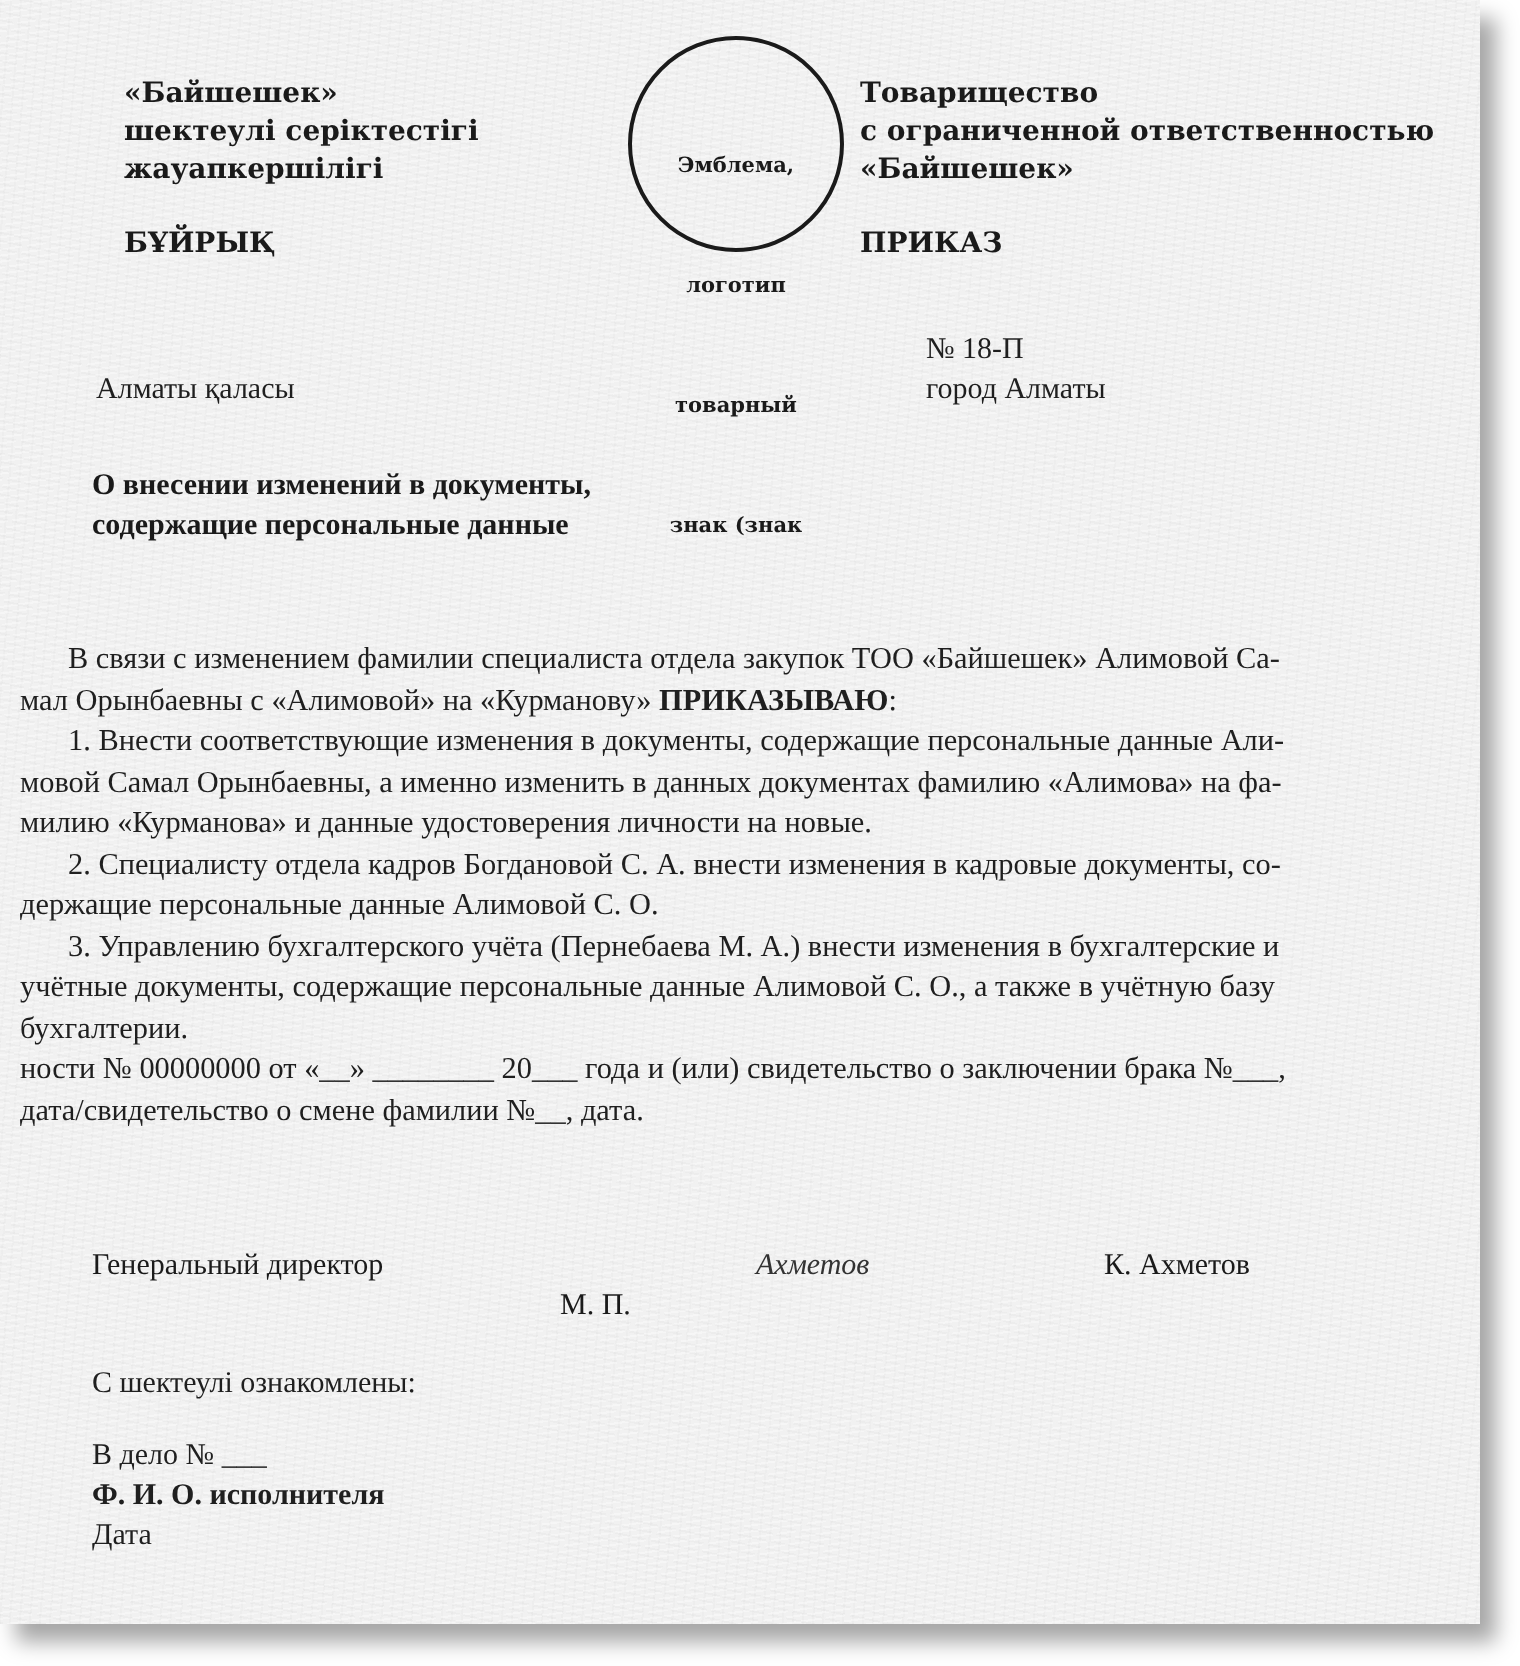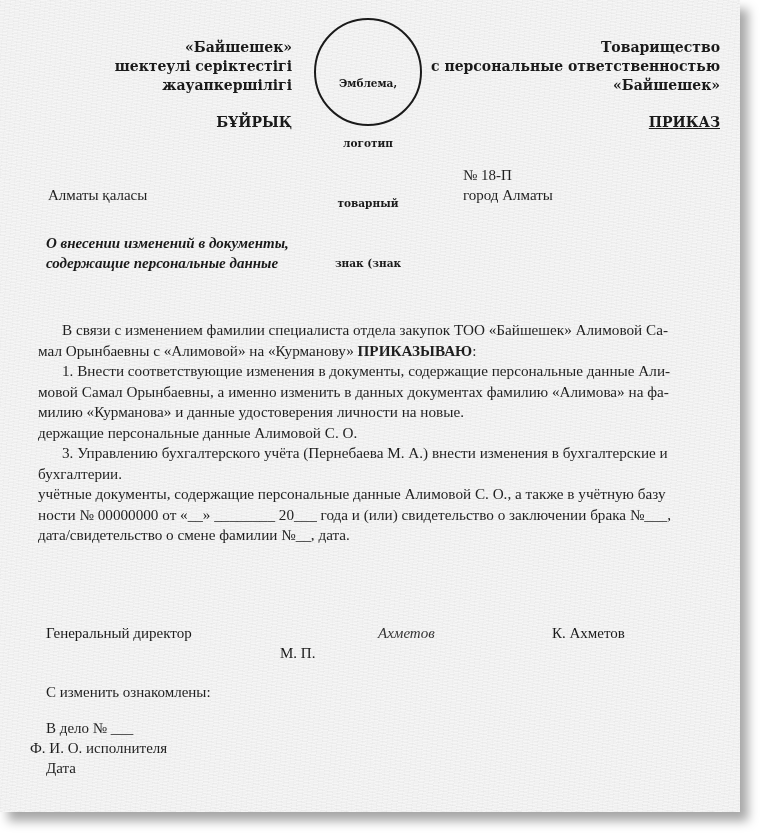--- a/index.html
+++ b/index.html
@@ -29,21 +29,21 @@
       box-shadow: 8px 9px 10px rgba(0,0,0,0.35);
     }
     .abs { position: absolute; }
     .bold { font-weight: normal; }
     .hdr {
       font-family: "DejaVu Serif", "Liberation Serif", serif;
       font-weight: bold;
       font-size: 14px;
       line-height: 19px;
       color: #1a1a1a;
-      text-align: right;
+      text-align: left;
     }
     .emblem {
       position: absolute;
       left: 314px;
       top: 18px;
       width: 108px;
       height: 108px;
       border: 2px solid #1a1a1a;
       border-radius: 50%;
       box-sizing: border-box;
@@ -62,38 +62,37 @@
     }
     .emblem-text div { white-space: nowrap; margin-top: 46px; }
     .body-text {
       font-family: "Liberation Serif", serif;
       font-size: 15px;
       line-height: 20px;
       color: #1f1f1f;
     }
     .para {
       position: absolute;
-      left: 38px;
+      left: 10px;
       width: 698px;
       font-family: "Liberation Serif", serif;
       font-size: 15.2px;
       line-height: 20.5px;
       color: #1f1f1f;
       text-align: justify;
       text-align-last: left;
     }
     .para .line { display: block; white-space: nowrap; }
     .para .indent { padding-left: 24px; }
     .subject {
       font-family: "Liberation Serif", serif;
       font-weight: bold;
       font-size: 15px;
       line-height: 20px;
       color: #1a1a1a;
-      font-style: italic;
     }
     .sig {
       font-family: "Liberation Serif", serif;
       font-size: 15px;
       color: #1a1a1a;
     }
     .italic { font-style: italic; font-weight: normal; color: #333; }
   </style>
 </head>
 <body>
@@ -111,54 +110,55 @@
     <div class="emblem-text">
       <div>Эмблема,</div>
       <div>логотип</div>
       <div>товарный</div>
       <div>знак (знак</div>
     </div>
   </div>
 
   <div class="abs hdr" style="left:430px; top:38px; width:290px;">
     <div>Товарищество</div>
-    <div>с персональные ответственностью</div>
+    <div>с ограниченной ответственностью</div>
     <div>«Байшешек»</div>
   </div>
-  <div class="abs hdr" style="left:430px; top:113px; width:290px;text-decoration:underline;">ПРИКАЗ</div>
+  <div class="abs hdr" style="left:430px; top:113px; width:290px;">ПРИКАЗ</div>
 
   <div class="abs body-text" style="left:48px; top:185px;">Алматы қаласы</div>
   <div class="abs body-text" style="left:463px; top:165px;">№ 18-П</div>
   <div class="abs body-text" style="left:463px; top:185px;">город Алматы</div>
 
   <div class="abs subject" style="left:46px; top:233px;">
     <div>О внесении изменений в документы,</div>
     <div>содержащие персональные данные</div>
   </div>
 
   <div class="para" style="top:320px;">
     <span class="line indent">В связи с изменением фамилии специалиста отдела закупок ТОО «Байшешек» Алимовой Са-</span>
     <span class="line"><span>мал Орынбаевны с «Алимовой» на «Курманову» </span><b>ПРИКАЗЫВАЮ</b><span>:</span></span>
 
     <span class="line indent">1. Внести соответствующие изменения в документы, содержащие персональные данные Али-</span>
     <span class="line">мовой Самал Орынбаевны, а именно изменить в данных документах фамилию «Алимова» на фа-</span>
     <span class="line">милию «Курманова» и данные удостоверения личности на новые.</span>
 
+    <span class="line indent">2. Специалисту отдела кадров Богдановой С. А. внести изменения в кадровые документы, со-</span>
     <span class="line">держащие персональные данные Алимовой С. О.</span>
 
     <span class="line indent">3. Управлению бухгалтерского учёта (Пернебаева М. А.) внести изменения в бухгалтерские и</span>
+    <span class="line">учётные документы, содержащие персональные данные Алимовой С. О., а также в учётную базу</span>
     <span class="line">бухгалтерии.</span>
-    <span class="line">учётные документы, содержащие персональные данные Алимовой С. О., а также в учётную базу</span>
 
     <span class="line">ности № 00000000 от «__» ________ 20___ года и (или) свидетельство о заключении брака №___,</span>
     <span class="line">дата/свидетельство о смене фамилии №__, дата.</span>
   </div>
 
   <div class="abs sig bold" style="left:46px; top:625px;">Генеральный директор</div>
   <div class="abs sig italic" style="left:378px; top:625px;">Ахметов</div>
   <div class="abs sig bold" style="left:552px; top:625px;">К. Ахметов</div>
   <div class="abs sig" style="left:280px; top:645px;">М. П.</div>
 
-  <div class="abs body-text" style="left:46px; top:682px;">С изменить ознакомлены:</div>
+  <div class="abs body-text" style="left:46px; top:682px;">С шектеулі ознакомлены:</div>
   <div class="abs body-text" style="left:46px; top:718px;">В дело № ___</div>
-  <div class="abs body-text" style="left:30px; top:738px;">Ф. И. О. исполнителя</div>
+  <div class="abs body-text" style="left:46px; top:738px;font-weight:bold;">Ф. И. О. исполнителя</div>
   <div class="abs body-text" style="left:46px; top:758px;">Дата</div>
 </div>
 
 </body></html>

